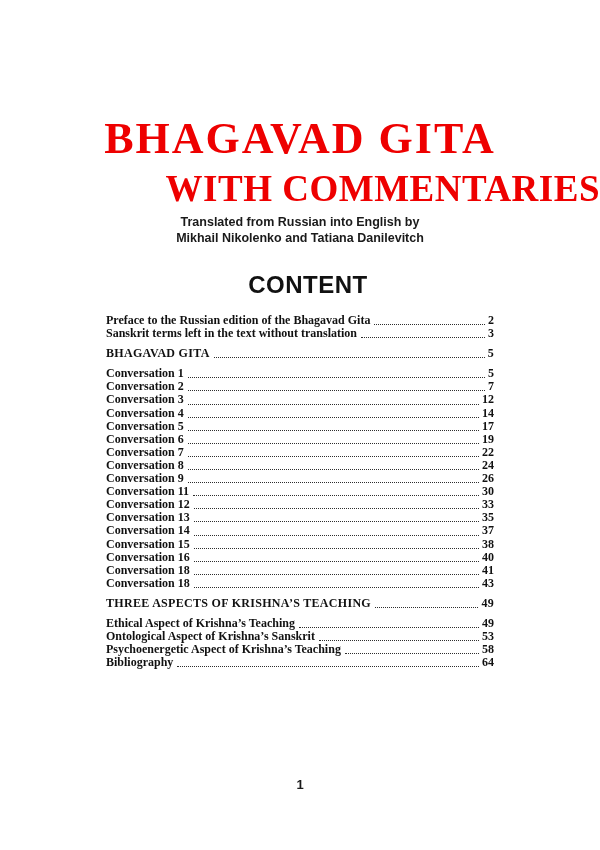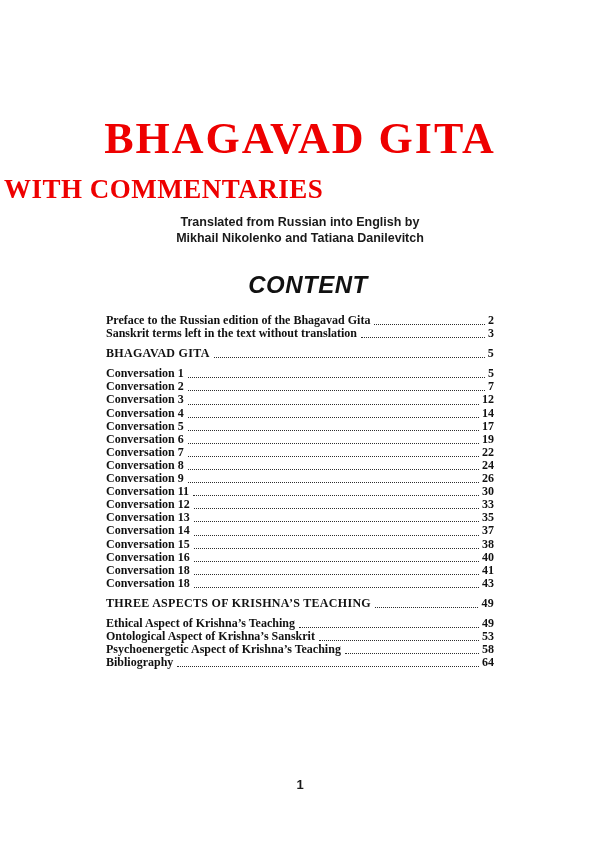--- a/index.html
+++ b/index.html
@@ -19,24 +19,24 @@
     text-align: center;
     font-family: "Liberation Serif", serif;
     font-weight: bold;
     font-size: 44px;
     line-height: 46px;
     letter-spacing: 2px;
     color: var(--accent, #ee0000);
   }
   h2.sub-title {
     margin: 12px 0 0 4px;
-    text-align: left;
-    font-family: "Liberation Serif", serif;
-    font-weight: bold;
-    font-size: 27px;
+    text-align: right;
+    font-family: "Liberation Serif", serif;
+    font-weight: bold;
+    font-size: 37px;
     line-height: 30px;
     letter-spacing: 0.5px;
     color: var(--accent, #ee0000);
   }
   .byline {
     text-align: center;
     font-family: "Liberation Sans", sans-serif;
     font-weight: bold;
     font-size: 12.5px;
     line-height: 16px;
@@ -46,21 +46,20 @@
   .byline.second { margin-top: 10px; }
   h3.content-heading {
     margin: 26px 0 0 16px;
     text-align: center;
     font-family: "Liberation Sans", sans-serif;
     font-weight: bold;
     font-size: 24px;
     line-height: 26px;
     letter-spacing: 0.5px;
     color: #111;
-    font-style: italic;
   }
   .toc {
     margin: 16px auto 0 auto;
     width: 388px;
   }
   .toc-row {
     display: flex;
     align-items: flex-end;
     font-family: "Liberation Serif", serif;
     font-weight: bold;

